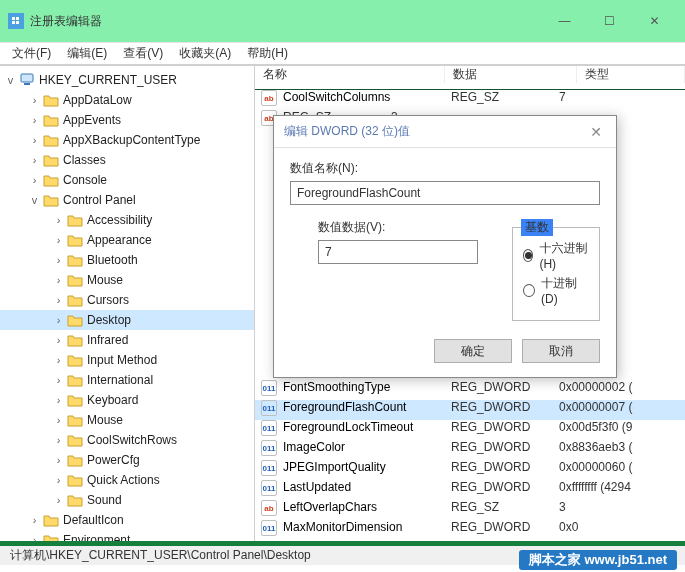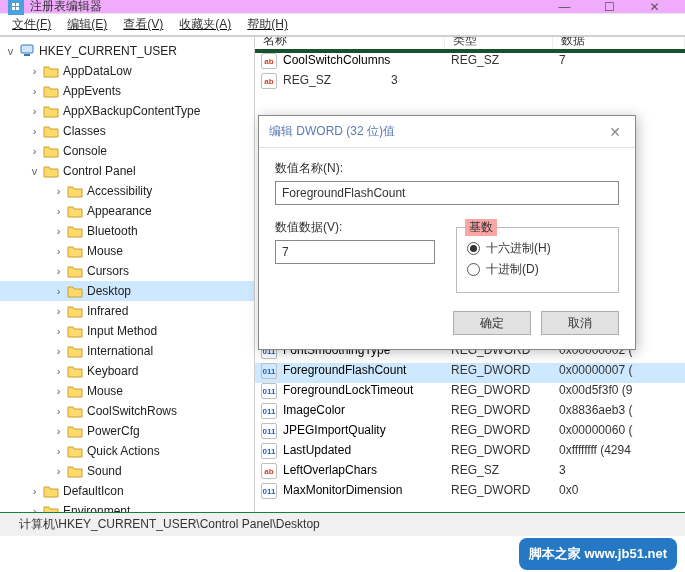--- a/index.html
+++ b/index.html
@@ -1,60 +1,60 @@
 <!DOCTYPE html>
 <html><head>
 <meta charset="utf-8">
 <style>
 * { box-sizing: border-box; margin: 0; padding: 0; font-family: "Microsoft YaHei", "Segoe UI", sans-serif; font-size: 12px; }
 body { background: #fff; width: 685px; height: 572px; overflow: hidden; position: relative; }
-.titlebar { height: 14px; background: #f0abfc; display: flex; align-items: center; padding: 0 8px; border-bottom: 1px solid #e5e5e5; }
+.titlebar { height: 43px; background: #86efac; display: flex; align-items: center; padding: 0 8px; border-bottom: 1px solid #e5e5e5; }
 .titlebar .icon { width: 16px; height: 16px; background: #4aa0e0; margin-right: 6px; display: inline-flex; align-items: center; justify-content: center; }
 .titlebar .icon svg { width: 10px; height: 10px; }
 .titlebar .title { flex: 1; color: #333; }
 .winbtns { display: flex; }
 .winbtn { width: 45px; height: 28px; display: flex; align-items: center; justify-content: center; color: #555; }
-.menubar { height: 22px; display: flex; align-items: center; padding: 0 4px; border-bottom: 1px solid #d0d0d0; text-decoration: underline; }
+.menubar { height: 22px; display: flex; align-items: center; padding: 0 4px; border-bottom: 1px solid #d0d0d0; }
 .menuitem { padding: 2px 8px; color: #333; }
 .content { display: flex; height: calc(100% - 30px - 22px - 24px - 20px); border-top: 1px solid #d0d0d0; }
 .tree { width: 255px; overflow: auto; border-right: 1px solid #d0d0d0; padding: 4px 0; }
 .tree-row { display: flex; align-items: center; height: 20px; white-space: nowrap; }
 .tree-row.sel { background: #cde8ff; }
 .tw { width: 13px; text-align: center; color: #606060; display: inline-block; font-size: 11px; cursor: pointer; }
 .folder { width: 16px; height: 14px; margin: 0 4px 0 2px; display: inline-flex; align-items: center; }
 .folder svg { width: 16px; height: 14px; }
 .pc-icon { width: 16px; height: 14px; margin: 0 4px 0 2px; display: inline-flex; }
 .tree-label { color: #222; }
 .listpane { flex: 1; overflow: auto; position: relative; }
-.list-header { display: flex; background: #fff; border-bottom: 4px solid #14532d; height: 16px; align-items: flex-end; position: sticky; top: 0; }
+.list-header { display: flex; background: #fff; border-bottom: 1px solid #14532d; height: 24px; align-items: flex-start; position: sticky; top: 0; }
 .list-header .col { padding: 0 8px; color: #333; border-right: 1px solid #eee; }
 .col-name { width: 190px; }
 .col-type { width: 108px; }
 .col-data { flex: 1; }
 .list-row { display: flex; height: 20px; align-items: flex-start; }
 .list-row.sel { background: #cde8ff; }
 .list-row .vicon { width: 16px; height: 16px; margin: 0 6px; display: inline-flex; align-items: center; justify-content: center; border: 1px solid #bfbfbf; border-radius: 2px; font-size: 8px; font-weight: bold; }
 .vicon.sz { color: #d04020; }
 .vicon.dw { color: #2060c0; }
 .list-row .name { width: 168px; overflow: hidden; text-overflow: ellipsis; }
 .list-row .type { width: 108px; color: #333; }
 .list-row .data { flex: 1; color: #333; overflow: hidden; text-overflow: ellipsis; }
-.statusbar { height: 24px; border-top: 1px solid #15803d; display: flex; align-items: center; padding: 0 19px; color: #333; background: #f0f0f0; }
-.watermark { position: absolute; right: 8px; bottom: 2px; background: #2578c4; color: #fff; padding: 7px 10px; font-size: 13px; font-weight: bold; border-radius: 8px; }
-.dialog { position: absolute; left: 258px; top: 115px; width: 378px; background: #fff; border: 1px solid #888; box-shadow: 2px 2px 12px rgba(0,0,0,.25); }
+.statusbar { height: 24px; border-top: 5px solid #15803d; display: flex; align-items: center; padding: 0 10px; color: #333; background: #f0f0f0; }
+.watermark { position: absolute; right: 8px; bottom: 2px; background: #2578c4; color: #fff; padding: 1px 10px; font-size: 13px; font-weight: bold; border-radius: 3px; }
+.dialog { position: absolute; left: 273px; top: 115px; width: 344px; background: #fff; border: 1px solid #888; box-shadow: 2px 2px 12px rgba(0,0,0,.25); }
 .dlg-title { height: 32px; display: flex; align-items: center; padding: 0 10px; color: #5b7ab3; border-bottom: 1px solid #e0e0e0; }
 .dlg-title .spacer { flex: 1; }
 .dlg-close { color: #888; font-size: 14px; width: 20px; text-align: center; }
 .dlg-body { padding: 12px 16px 8px; }
 .dlg-label { color: #333; margin-bottom: 4px; display: block; }
 .dlg-input { width: 100%; height: 24px; border: 1px solid #888; padding: 0 6px; background: #fff; color: #333; }
-.dlg-row { display: flex; gap: 18px; margin-top: 14px; }
+.dlg-row { display: flex; gap: 34px; margin-top: 14px; margin-left: 28px; }
 .dlg-col { flex: 1; }
 .fieldset { border: 1px solid #bbb; padding: 8px 10px 10px; position: relative; margin-top: 8px; }
-.fieldset .legend { position: absolute; top: -9px; left: 8px; background: #fca5a5; padding: 0 4px; color: #333; }
+.fieldset .legend { position: absolute; top: -9px; left: 8px; background: #3b82f6; padding: 0 4px; color: #333; }
 .radio-row { display: flex; align-items: center; margin: 4px 0; color: #333; }
 .radio-row .radio { width: 13px; height: 13px; border: 1px solid #555; border-radius: 50%; margin-right: 6px; display: inline-flex; align-items: center; justify-content: center; }
 .radio-row .radio.checked::after { content: ""; width: 7px; height: 7px; background: #333; border-radius: 50%; }
 .dlg-buttons { display: flex; justify-content: flex-end; gap: 10px; padding: 10px 16px 14px; }
 .dlg-btn { width: 78px; height: 24px; background: #e1e1e1; border: 1px solid #adadad; color: #333; display: flex; align-items: center; justify-content: center; }
 .hval { width: 160px; }
 .footer-space { height: 20px; }
 </style>
 </head>
 <body>
@@ -308,22 +308,22 @@
             </svg>
           </span>
           <span class="tree-label">Environment</span>
         </div>
       </div>
   </div>
 
   <div class="listpane">
     <div class="list-header">
       <div class="col col-name">名称</div>
+      <div class="col col-data">数据</div>
       <div class="col col-type">类型</div>
-      <div class="col col-data">数据</div>
     </div>
     <div id="rows-top">
         <div class="list-row">
           <span class="vicon sz">ab</span>
           <span class="name">CoolSwitchColumns</span>
           <span class="type">REG_SZ</span>
           <span class="data">7</span>
         </div>
         <div class="list-row">
           <span class="vicon sz">ab</span>

